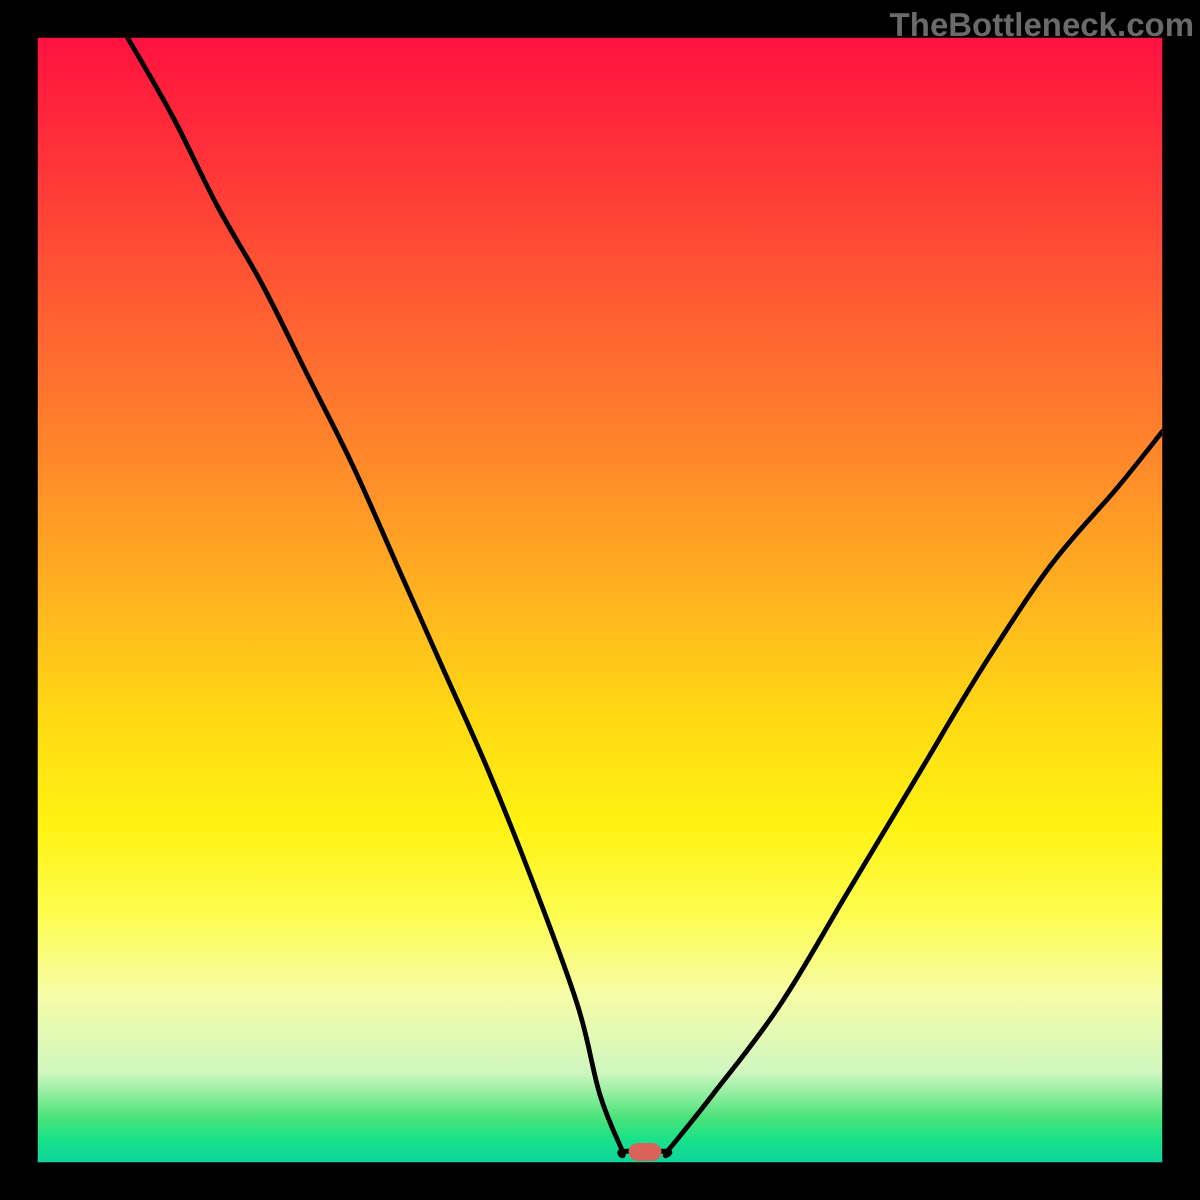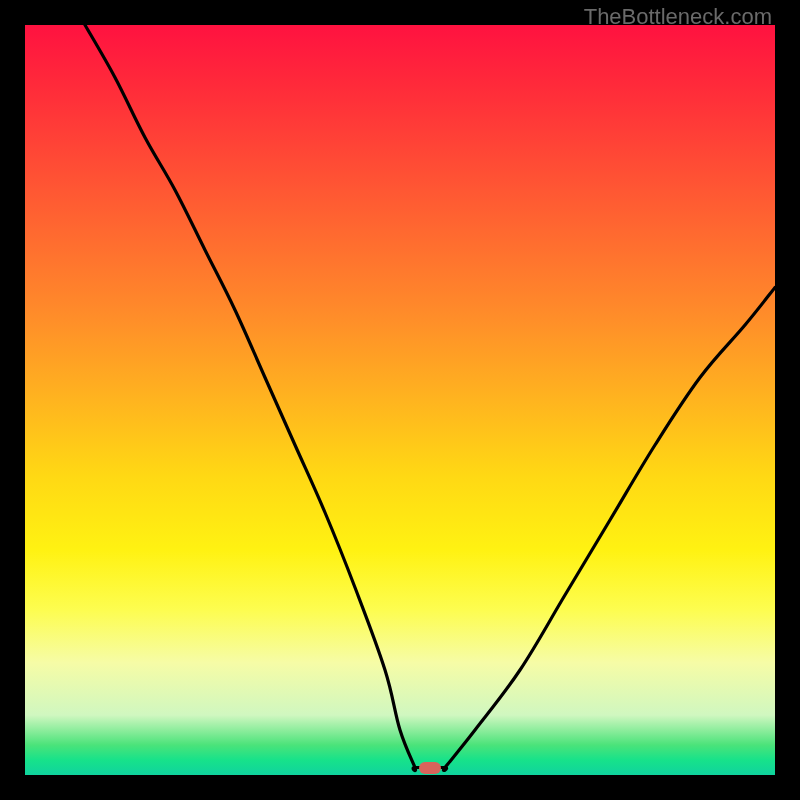--- a/index.html
+++ b/index.html
@@ -6,24 +6,24 @@
   body {
     width: 800px;
     height: 800px;
     background: #000;
     position: relative;
     font-family: Arial, sans-serif;
   }
   .watermark {
     position: absolute;
     top: 4px;
-    right: 28px;
+    right: 4px;
     font-size: 22px;
     color: #6a6a6a;
-    font-weight: 400;
+    font-weight: 700;
     z-index: 2;
   }
   .plot-area {
     position: absolute;
     left: 25px;
     top: 25px;
     width: 750px;
     height: 750px;
     overflow: hidden;
   }

